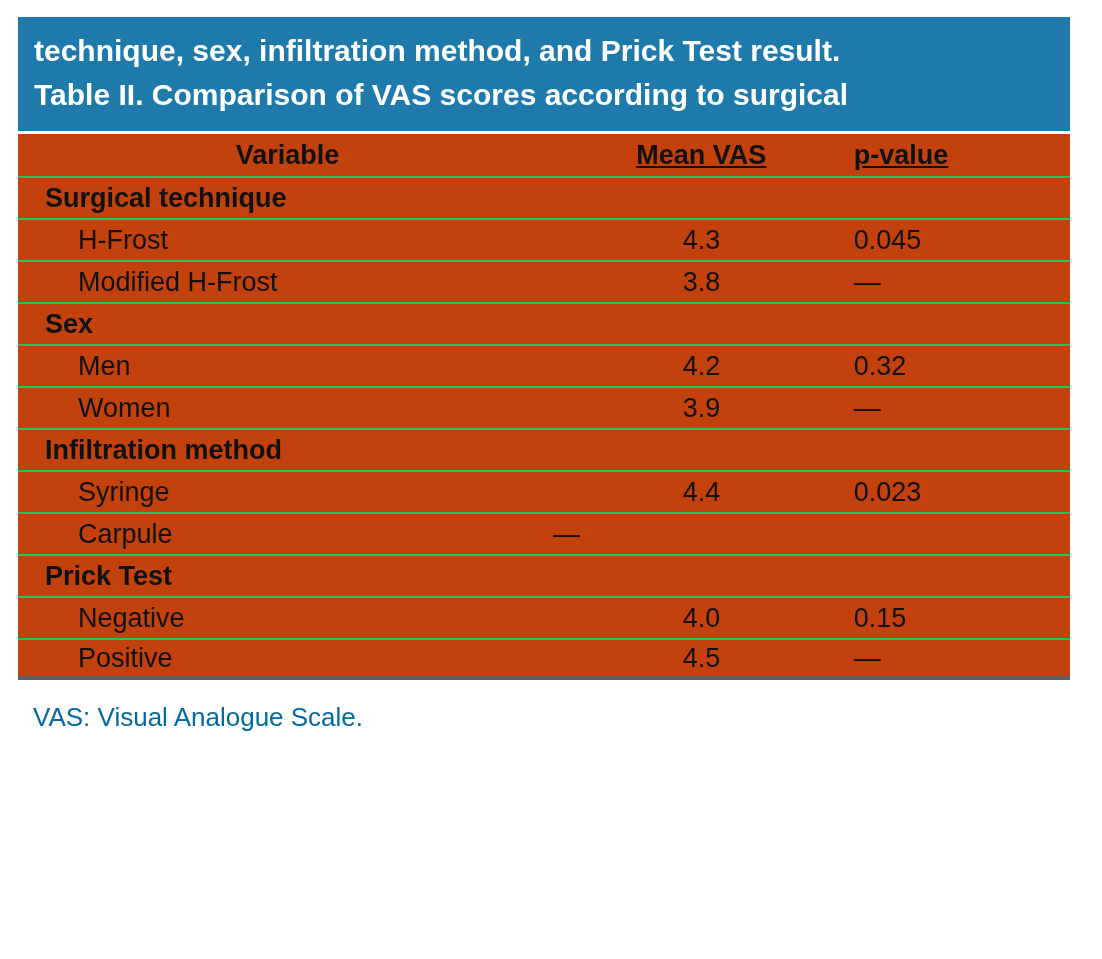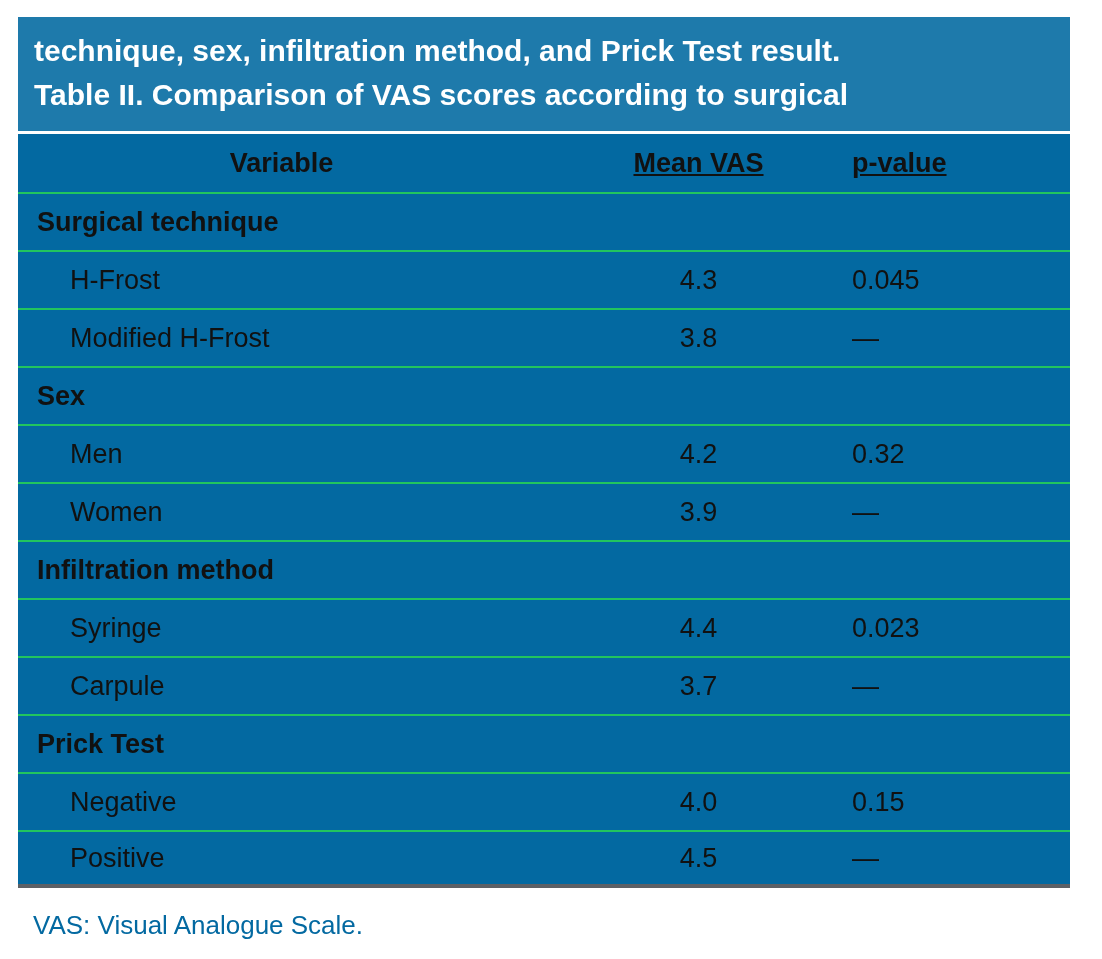--- a/index.html
+++ b/index.html
@@ -27,24 +27,25 @@
     font-size: 30px;
     line-height: 44px;
     padding: 12px 14px 14px 16px;
     margin-bottom: 3px;
   }
   .banner .title-line { white-space: nowrap; }
   .grid { width: 1052px; }
   .row {
     display: flex;
     align-items: center;
-    height: 58px;
-    background: #0369a1;
+    height: 42px;
+    background: #c2410c;
     color: #111111;
     font-size: 27px;
+    padding-left: 8px;
   }
   .row + .row { border-top: 2px solid #22c55e; }
   .row.last { border-bottom: 4px solid #5d6166; }
   .cell-var  { width: 527px; }
   .cell-mean { width: 307px; text-align: center; }
   .cell-p    { width: 218px; text-align: left; }
   .head-row .cell-var { text-align: center; font-weight: bold; }
   .head-row .cell-mean, .head-row .cell-p { font-weight: bold; text-decoration: underline; }
   .section-row .cell-var {
     font-weight: bold;
@@ -118,21 +119,20 @@
         <div class="cell-mean"></div>
         <div class="cell-p"></div>
       </div>
       <div class="row data-row">
         <div class="cell-var">Syringe</div>
         <div class="cell-mean">4.4</div>
         <div class="cell-p">0.023</div>
       </div>
       <div class="row data-row">
         <div class="cell-var">Carpule</div>
-        <div class="cell-mean">3.7</div>
         <div class="cell-p">—</div>
       </div>
 
       <div class="row section-row">
         <div class="cell-var">Prick Test</div>
         <div class="cell-mean"></div>
         <div class="cell-p"></div>
       </div>
       <div class="row data-row">
         <div class="cell-var">Negative</div>

